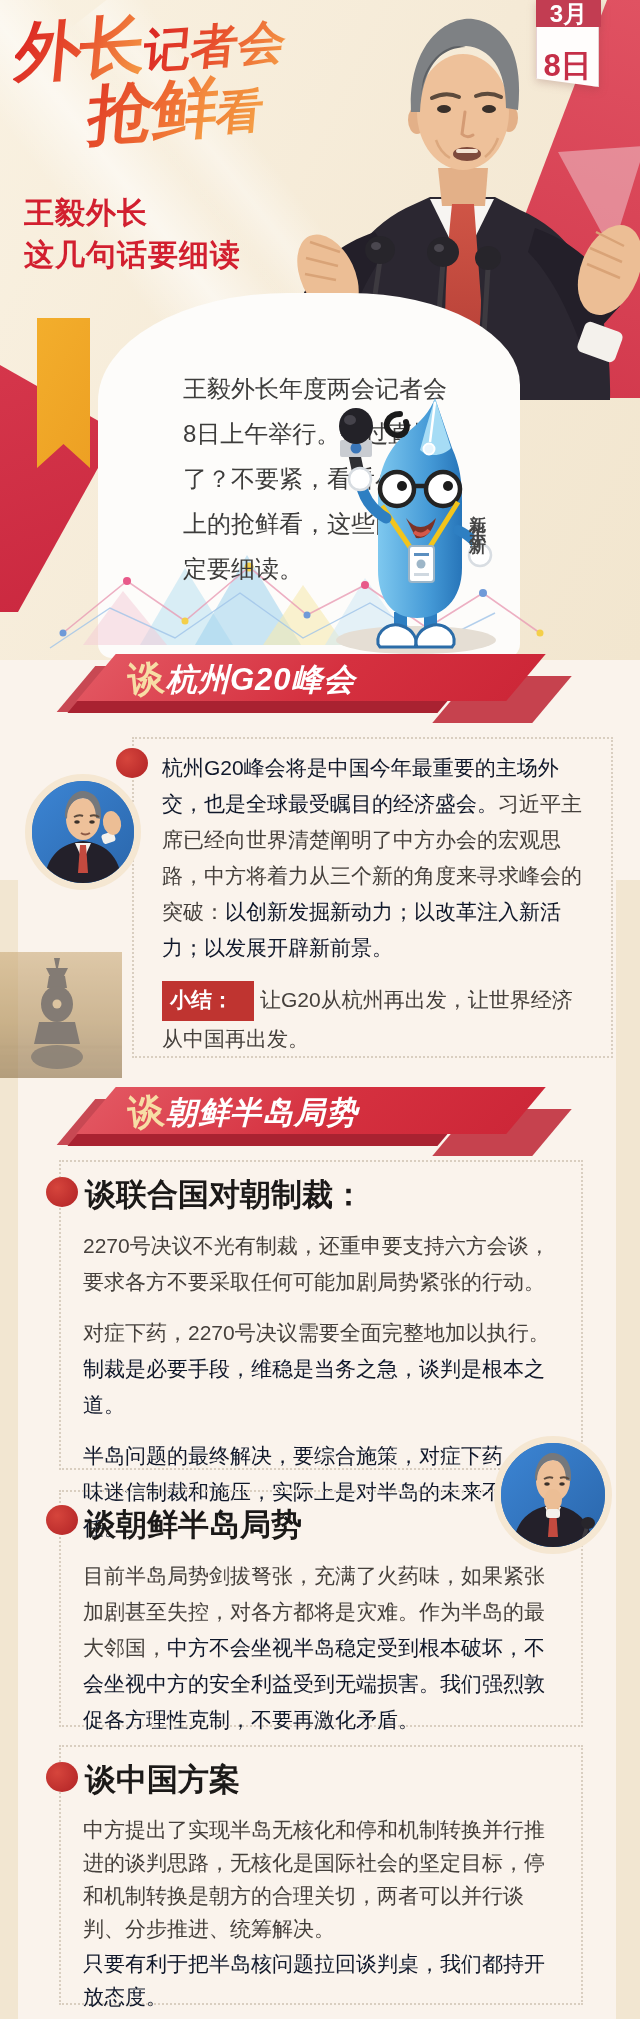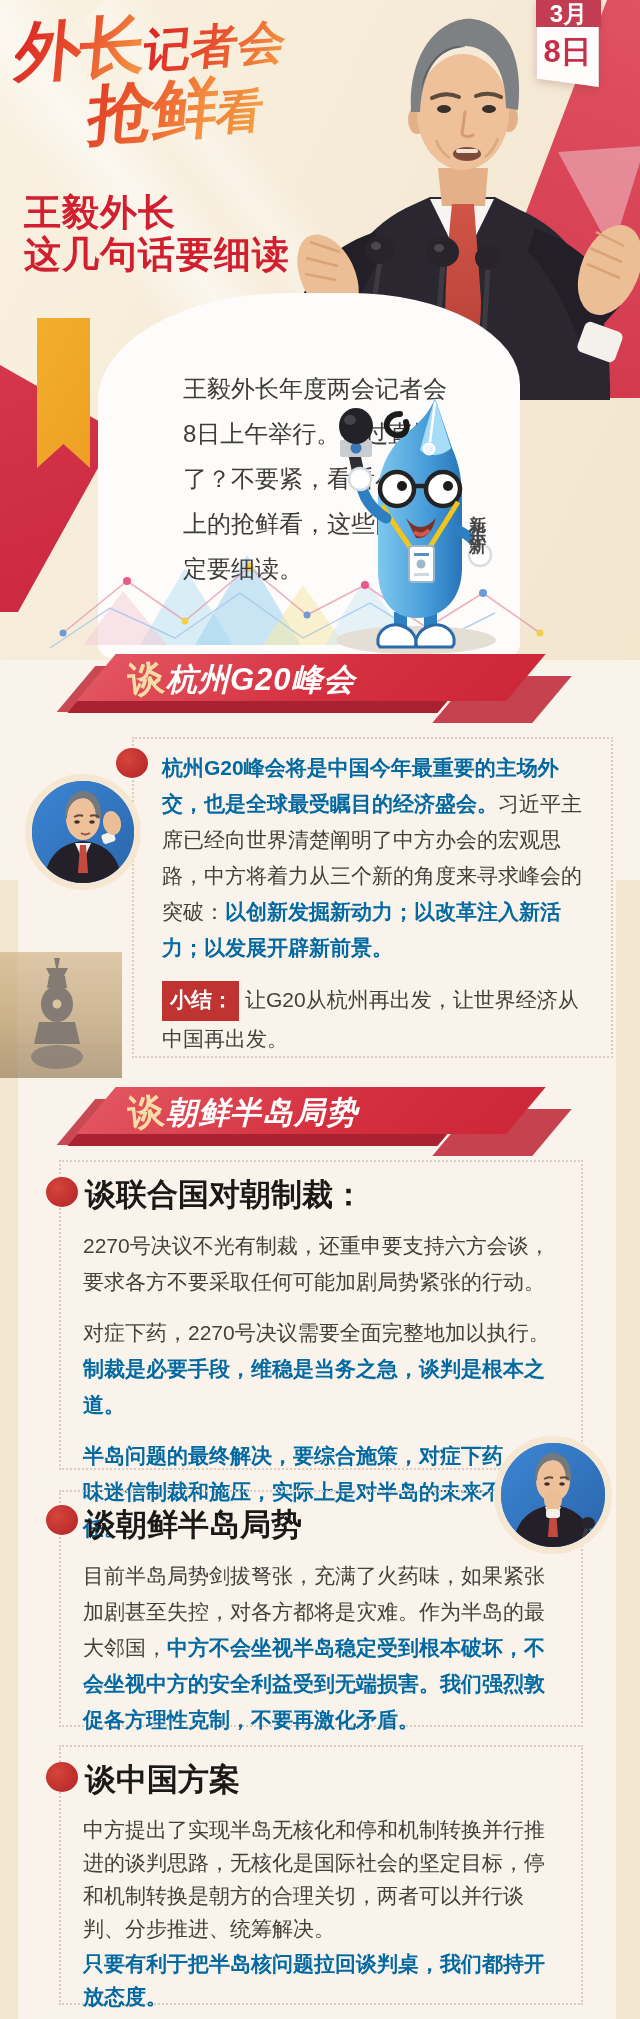--- a/index.html
+++ b/index.html
@@ -20,32 +20,32 @@
   .band-left{position:absolute;left:0;top:0;width:640px;height:660px;
        clip-path:polygon(0 365px,118px 432px,18px 612px,0 612px);
        background:linear-gradient(160deg,#e2485a 0%,#cb2940 70%);}
   .hero-photo{position:absolute;left:280px;top:0;width:360px;height:400px;}
   
   .date-badge{position:absolute;left:536px;top:0;width:65px;height:88px;filter:drop-shadow(0 3px 4px rgba(120,60,60,.25));}
   .date-top{width:65px;height:27px;background:#c23d52;color:#fff;font-weight:bold;font-size:24px;
             display:flex;align-items:center;justify-content:center;}
   .date-bottom{width:63px;height:60px;background:#fffdfc;border:1px solid #e6d2d4;border-top:none;
             color:#c52f48;font-weight:bold;font-size:31px;display:flex;align-items:flex-start;justify-content:center;
-            clip-path:polygon(0 0,100% 0,100% 100%,0 86%);padding-top:4px;box-sizing:border-box;}
+            clip-path:polygon(0 0,100% 0,100% 100%,0 86%);padding-top:18px;box-sizing:border-box;}
   
   .title-block{position:absolute;left:18px;top:20px;transform:skewX(-9deg) rotate(-4deg);transform-origin:left top;}
   .title-line{white-space:nowrap;line-height:1;}
   .t-xl,.t-l{font-weight:bold;background:linear-gradient(110deg,#da2322 0%,#e8512e 50%,#f59a45 100%);
         -webkit-background-clip:text;background-clip:text;color:transparent;display:inline-block;}
   .t-xl{font-size:66px;letter-spacing:-2px;}
   .t-l{font-size:47px;}
   .line2{margin-left:78px;margin-top:2px;}
   .line2 .t-xl{background:linear-gradient(110deg,#e03a26 0%,#ef6f33 60%,#f6a348 100%);-webkit-background-clip:text;background-clip:text;}
   .line2 .t-l{background:linear-gradient(110deg,#ef7e36,#f6a348);-webkit-background-clip:text;background-clip:text;}
-  .subtitle{position:absolute;left:24px;top:192px;color:#d21f2f;font-weight:bold;font-size:37px;line-height:42px;letter-spacing:1px;}
+  .subtitle{position:absolute;left:24px;top:192px;color:#d21f2f;font-weight:bold;font-size:30px;line-height:42px;letter-spacing:1px;}
   
   .intro-card{position:absolute;left:98px;top:293px;width:422px;height:365px;background:#fdfcfa;
         border-radius:190px 170px 14px 14px / 108px 92px 14px 14px;}
   .deco{position:absolute;left:35px;top:533px;width:560px;height:127px;}
   .bookmark{position:absolute;left:37px;top:318px;width:53px;height:150px;
         background:linear-gradient(120deg,#f3ae2c,#eda023);
         clip-path:polygon(0 0,100% 0,100% 100%,50% 84%,0 100%);}
   .intro-text{position:absolute;left:183px;top:366px;width:266px;font-size:24px;line-height:45px;color:#3d3c3b;}
   .mascot{position:absolute;left:330px;top:390px;width:172px;height:270px;}
   .mascot-label{position:absolute;left:466px;top:502px;writing-mode:vertical-rl;text-orientation:upright;
@@ -65,25 +65,25 @@
   .banner-accent{color:#f7dda5;font-size:36px;font-weight:bold;transform:rotate(-6deg);margin-right:2px;}
   .banner-title{color:#ffffff;font-size:31px;font-weight:bold;letter-spacing:1px;font-style:italic;text-align:right;}
   
   .dotted-box{position:absolute;border:2px dotted #d9cec0;box-sizing:border-box;background:transparent;}
   .box-g20{left:132px;top:737px;width:481px;height:321px;padding:11px 26px 0 28px;}
   .box-wide{left:59px;top:1160px;width:524px;padding:8px 22px 0 22px;}
   .box2{top:1160px;height:310px;}
   .box3{top:1490px;height:237px;}
   .box4{top:1745px;height:260px;}
   .para{font-size:21px;line-height:36px;color:#45403c;margin:0 0 15px 0;}
-  .para .b{font-weight:bold;color:#0369a1;margin-top:8px;}
+  .para .b{font-weight:normal;color:#0f172a;margin-top:8px;}
   .box4 .para{line-height:33px;margin-bottom:2px;}
   .box-heading{font-size:31px;font-weight:bold;color:#1b1918;margin:8px 0 16px 2px;line-height:34px;}
   .summary{font-size:21px;line-height:36px;color:#45403c;margin-top:8px;}
-  .summary-label{display:inline-block;background:#bf3430;color:#fff;font-weight:bold;padding:1px 6px 3px 8px;margin-right:6px;}
+  .summary-label{display:inline-block;background:#bf3430;color:#fff;font-weight:bold;padding:1px 21px 3px 8px;margin-right:6px;}
   .dot{position:absolute;width:32px;height:30px;border-radius:50%;
        background:radial-gradient(circle at 35% 35%,#d6453c,#b02225);}
   .dot1{left:116px;top:748px;}
   .dot2{left:46px;top:1177px;}
   .dot3{left:46px;top:1505px;}
   .dot4{left:46px;top:1762px;}
   
   .avatar{position:absolute;border-radius:50%;border:7px solid #f5e7d2;overflow:hidden;box-sizing:border-box;background:#2f72bd;}
   .avatar1{left:25px;top:774px;width:116px;height:116px;}
   .avatar2{left:494px;top:1436px;width:118px;height:118px;}

